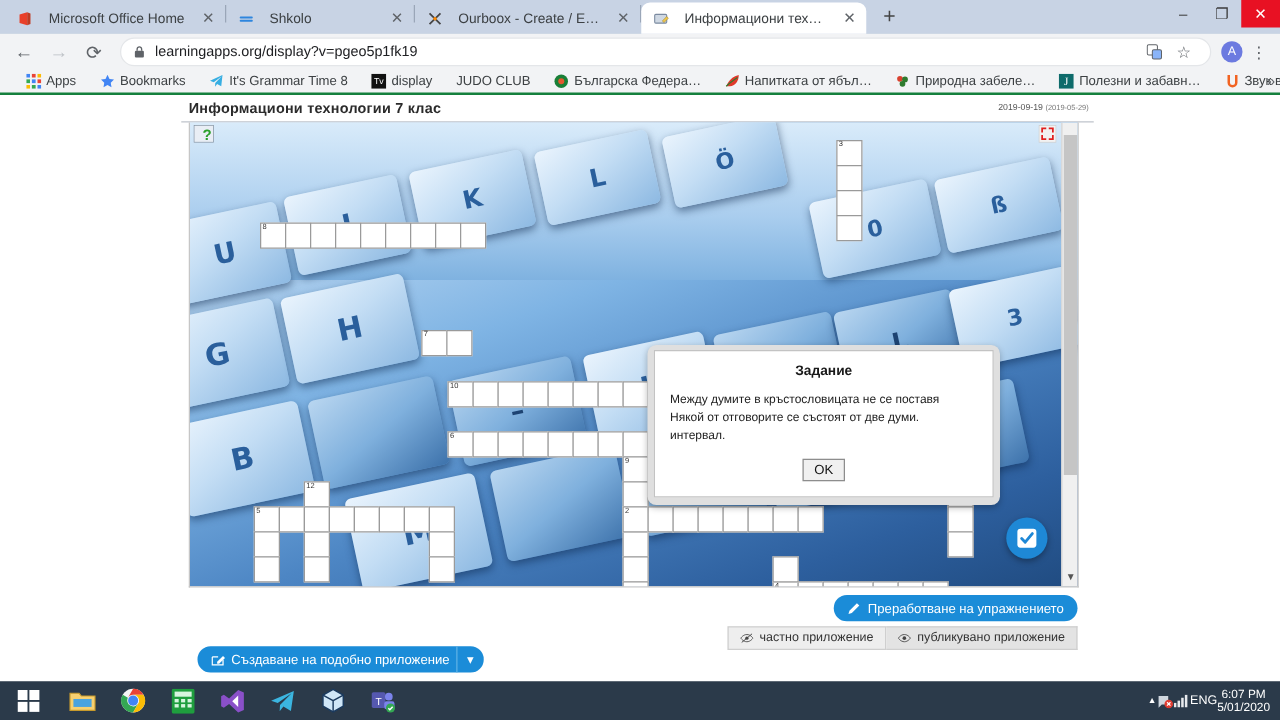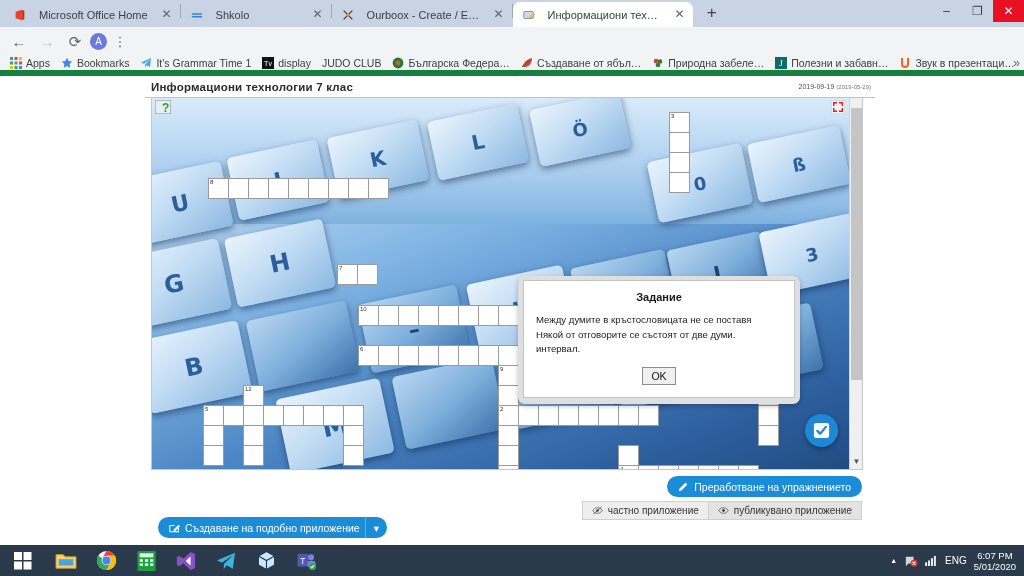--- a/index.html
+++ b/index.html
@@ -56,22 +56,22 @@
     margin: 0 6px; font-size: 11.5px; color: #202124; border: 1px solid #e4e6e9;
   }
   .omni-url { color: #202124; }
   .omni-right { display: flex; align-items: center; gap: 6px; margin-left: auto; }
   .tb-icon { width: 22px; height: 22px; display: flex; align-items: center; justify-content: center;
              font-size: 13px; color: #5f6368; }
   .avatar { width: 17px; height: 17px; border-radius: 50%; background: #6c7ae0; color: #fff;
             font-size: 10px; display: flex; align-items: center; justify-content: center; }
 
   .bookmarks { height: 20px; background: #f2f3f5; display: flex; align-items: center;
-               gap: 3px; padding: 0 6px; font-size: 10.5px; color: #3c4043;
-               border-bottom: 6px solid #15803d; position: relative; }
+               gap: 11px; padding: 0 17px; font-size: 10.5px; color: #3c4043;
+               border-bottom: 2px solid #15803d; position: relative; }
   .bm { display: flex; align-items: center; gap: 4px; padding: 1px 4px; white-space: nowrap; }
   .bm-ico { width: 12px; height: 12px; flex: 0 0 12px; display: block; }
   .bm-overflow { position: absolute; right: 4px; font-size: 12px; color: #5f6368; }
 
   
   .page { background: #ffffff; height: 469px; position: relative; }
   .app-wrap { position: absolute; left: 145px; top: 0px; width: 730px; }
 
   .app-header {
     height: 22px; border-bottom: 1px solid #bfc4cb;
@@ -158,21 +158,21 @@
     height: 19px; display: flex; align-items: center; gap: 5px; padding: 0 9px;
     font-size: 10px; color: #333; background: #eeeeee; border: 1px solid #cfcfcf;
   }
   .seg.right { background: #e3e3e3; border-left: none; }
 
   
   .taskbar { position: absolute; left: 0; bottom: 0; width: 1024px; height: 31px;
              background: #2b3a4a; display: flex; align-items: center; }
   .tb-start { width: 46px; height: 31px; display: flex; align-items: center; justify-content: center; }
   .tb-app { width: 40px; height: 31px; display: flex; align-items: center; justify-content: center; }
-  .tray { margin-left: auto; display: flex; align-items: center; gap: 7px; padding-right: 8px;
+  .tray { margin-left: auto; display: flex; align-items: center; gap: 0; padding-right: 8px;
           color: #fff; font-size: 9px; }
   .tray-clock { text-align: center; line-height: 11px; font-size: 9.5px; }
   .lang { font-size: 10px; }
 </style>
 </head>
 <body>
 
 <div class="browser">
 
   <div class="tabstrip">
@@ -222,20 +222,34 @@
       <div class="wc">–</div>
       <div class="wc">❐</div>
       <div class="wc close">✕</div>
     </div>
   </div>
 
   <div class="toolbar">
     <div class="navbtn">←</div>
     <div class="navbtn disabled">→</div>
     <div class="navbtn">⟳</div>
+    <div class="omnibox">
+      <svg width="9" height="11" viewBox="0 0 10 12">
+        <rect x="1" y="5" width="8" height="6" rx="1" fill="#5f6368"></rect>
+        <path d="M3 5V3.5a2 2 0 014 0V5" stroke="#5f6368" stroke-width="1.2" fill="none"></path>
+      </svg>
+      <span class="omni-url">learningapps.org/display?v=pgeo5p1fk19</span>
+      <div class="omni-right">
+        <svg width="13" height="13" viewBox="0 0 16 16">
+          <rect x="1" y="1" width="10" height="10" rx="1.5" fill="none" stroke="#5f6368"></rect>
+          <rect x="6" y="6" width="9" height="9" rx="1.5" fill="#8ab4f8" stroke="#5f6368"></rect>
+        </svg>
+        <span class="tb-icon">☆</span>
+      </div>
+    </div>
     <div class="avatar">A</div>
     <div class="tb-icon">⋮</div>
   </div>
 
   <div class="bookmarks">
     <div class="bm">
       <svg class="bm-ico" viewBox="0 0 12 12">
         <g fill="#4285f4">
           <rect x="0" y="0" width="3" height="3"></rect>
             <rect x="4.5" y="0" width="3" height="3" fill="#ea4335"></rect>
@@ -255,21 +269,21 @@
       <svg class="bm-ico" viewBox="0 0 12 12">
         <path d="M6 .8l1.6 3.3 3.6.5-2.6 2.5.6 3.6L6 9l-3.2 1.7.6-3.6L.8 4.6l3.6-.5z" fill="#4285f4"></path>
       </svg>
       <span>Bookmarks</span>
     </div>
 
     <div class="bm">
       <svg class="bm-ico" viewBox="0 0 12 12">
         <path d="M11 1 1 5.6l3 1.1L10.4 2 5.2 7.4l-.2 3 1.7-2.2L10 10z" fill="#37aee2"></path>
       </svg>
-      <span>It's Grammar Time 1</span>
+      <span>It's Grammar Time 8</span>
     </div>
 
     <div class="bm">
       <svg class="bm-ico" viewBox="0 0 12 12">
         <rect width="12" height="12" fill="#111"></rect>
           <text x="6" y="8.6" font-size="7" fill="#fff" text-anchor="middle" font-family="Liberation Sans">Tv</text>
       </svg>
       <span>display</span>
     </div>
 
@@ -283,21 +297,21 @@
           <circle cx="6" cy="6" r="2.4" fill="#e4572e"></circle>
       </svg>
       <span>Българска Федера…</span>
     </div>
 
     <div class="bm">
       <svg class="bm-ico" viewBox="0 0 12 12">
         <path d="M1 10C4 3 8 2 11 1c0 5-3 9-7 9z" fill="#e0392b"></path>
           <path d="M1 10c3-3 6-5 9-7" stroke="#2f7b2f" stroke-width="1" fill="none"></path>
       </svg>
-      <span>Създаване от ябъл…</span>
+      <span>Напитката от ябъл…</span>
     </div>
 
     <div class="bm">
       <svg class="bm-ico" viewBox="0 0 12 12">
         <circle cx="4" cy="4" r="2.3" fill="#d9412f"></circle>
           <circle cx="8" cy="4.5" r="2.3" fill="#2f7b2f"></circle>
         <circle cx="6" cy="8" r="2.3" fill="#2f7b2f"></circle>
       </svg>
       <span>Природна забеле…</span>
     </div>

